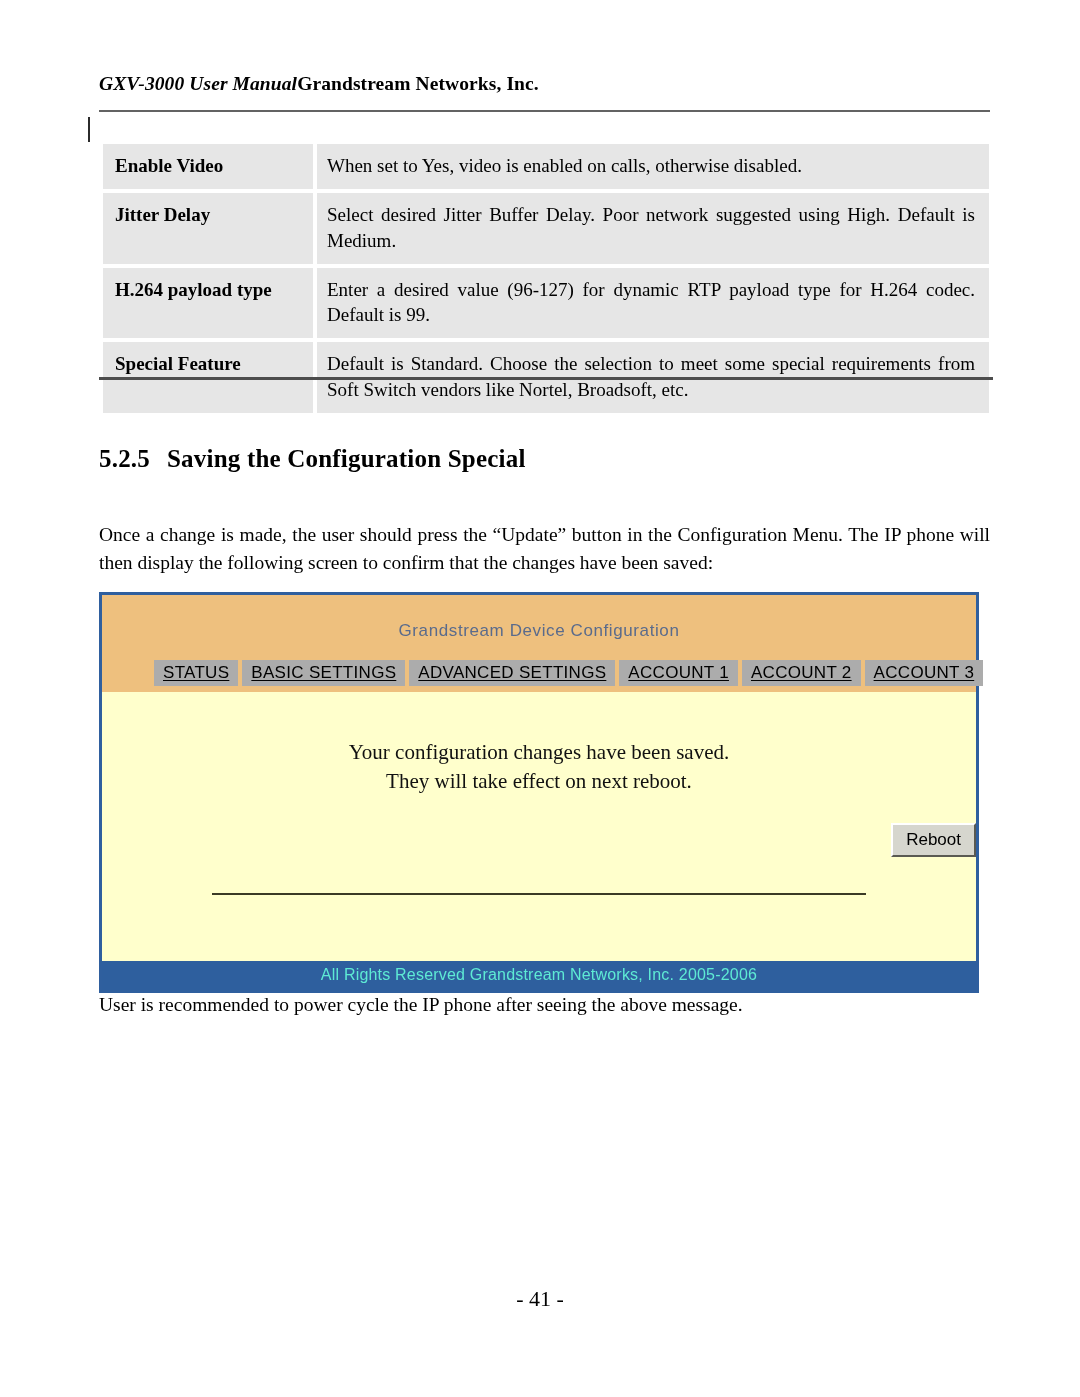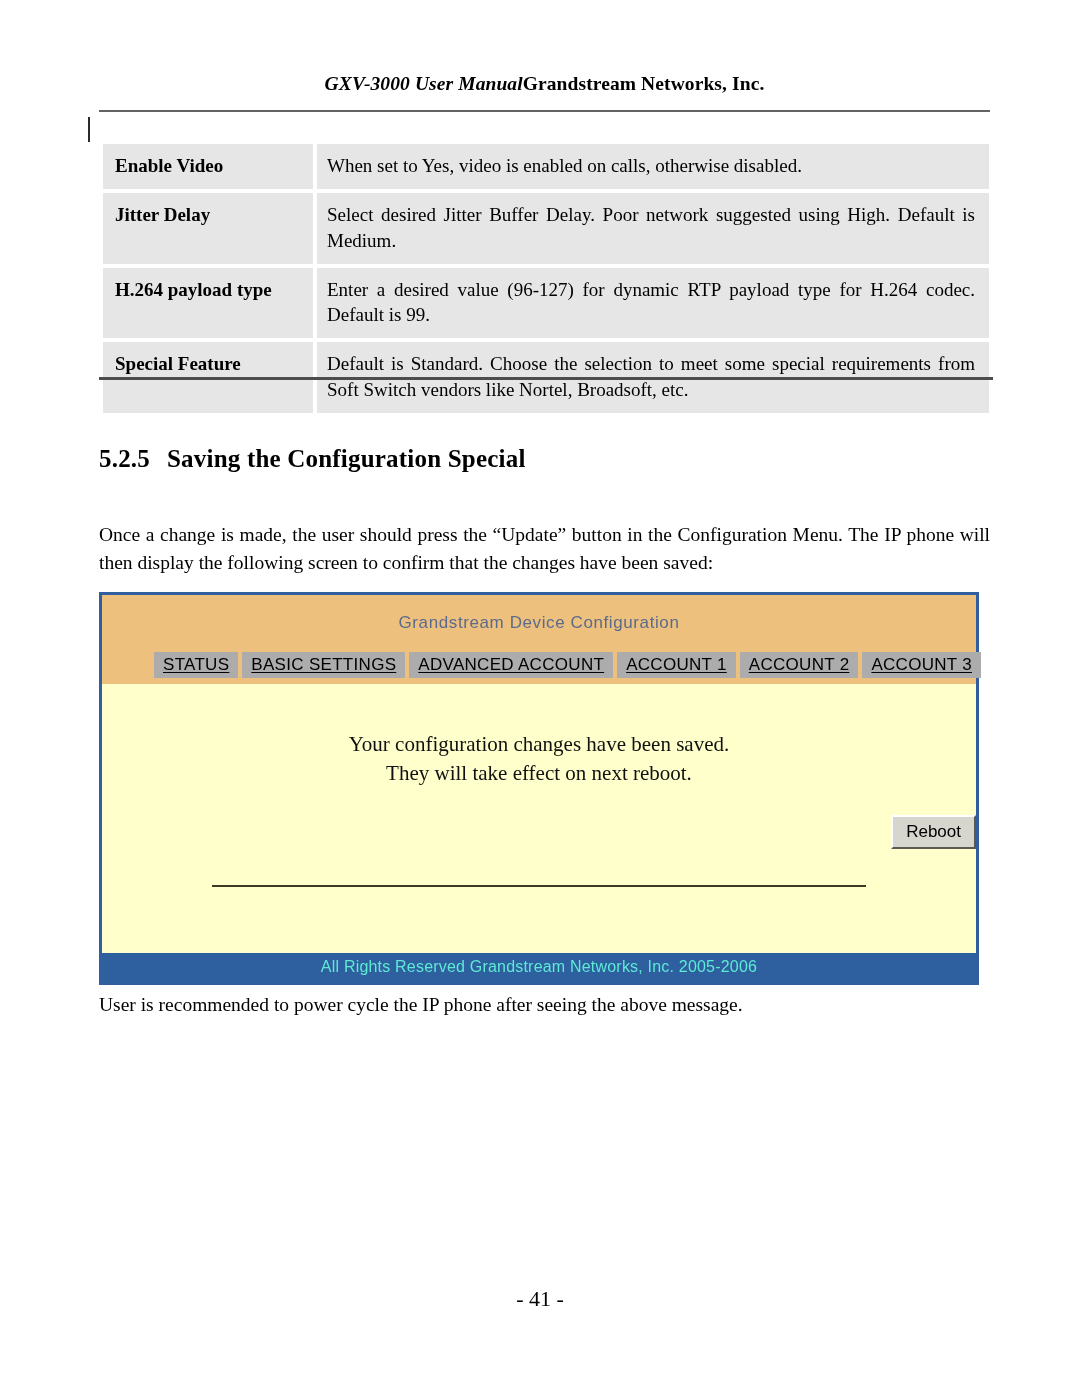--- a/index.html
+++ b/index.html
@@ -16,21 +16,21 @@
     overflow: hidden;
   }
 
   
   .page-header {
     position: absolute;
     left: 99px;
     top: 73px;
     width: 891px;
     display: flex;
-    justify-content: center;
+    justify-content: flex-start;
     align-items: baseline;
   }
   .hdr-left {
     font-size: 19.5px;
     font-weight: bold;
     font-style: italic;
     letter-spacing: 0.1px;
   }
   .hdr-right {
     font-size: 19.5px;
@@ -131,21 +131,21 @@
     position: absolute;
     left: 99px;
     top: 592px;
     width: 880px;
     border: 3px solid #2f5f9e;
     box-sizing: border-box;
     background: #ffffcc;
   }
   .device-header {
     background: #eec07e;
-    padding-top: 18px;
+    padding-top: 26px;
     position: relative;
   }
   .device-title {
     text-align: center;
     font-family: "Liberation Sans", sans-serif;
     font-size: 17px;
     color: #5a6b8c;
     letter-spacing: 0.6px;
     padding-bottom: 19px;
   }
@@ -263,21 +263,21 @@
 </div>
 
 <div class="body-para para-intro">Once a change is made, the user should press the “Update” button in the Configuration Menu. The IP phone will then display the following screen to confirm that the changes have been saved:</div>
 
 <div class="device-shot">
   <div class="device-header">
     <div class="device-title">Grandstream Device Configuration</div>
     <div class="device-nav">
       <div class="nav-tab"><span>STATUS</span></div>
       <div class="nav-tab"><span>BASIC SETTINGS</span></div>
-      <div class="nav-tab"><span>ADVANCED ACCOUNT</span></div>
+      <div class="nav-tab"><span>ADVANCED SETTINGS</span></div>
       <div class="nav-tab"><span>ACCOUNT 1</span></div>
       <div class="nav-tab"><span>ACCOUNT 2</span></div>
       <div class="nav-tab"><span>ACCOUNT 3</span></div>
     </div>
   </div>
 
   <div class="device-body">
     <div class="device-msg">
       <div>Your configuration changes have been saved.</div>
       <div>They will take effect on next reboot.</div>

